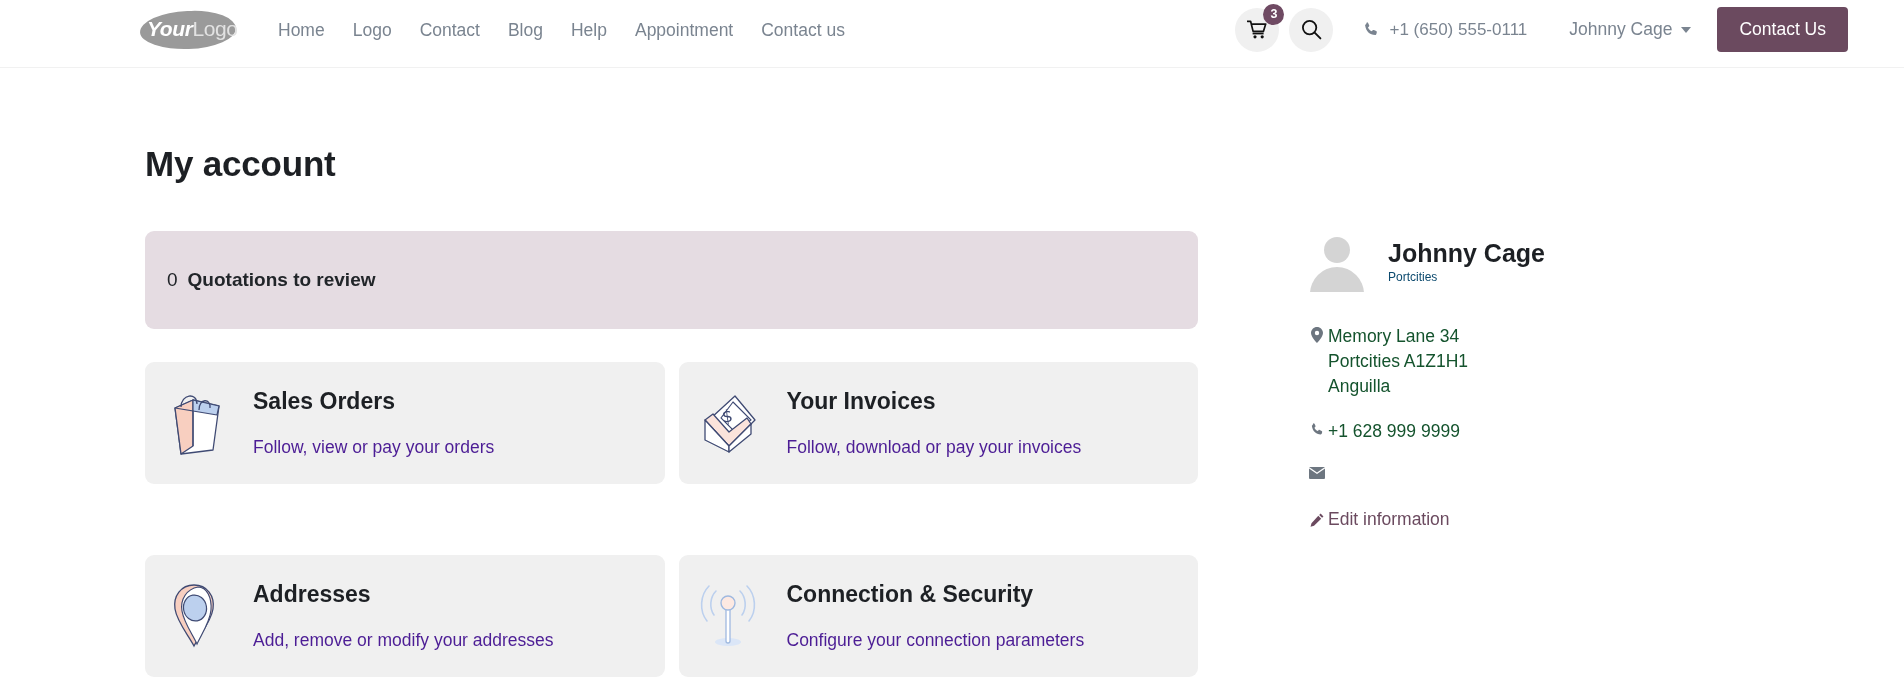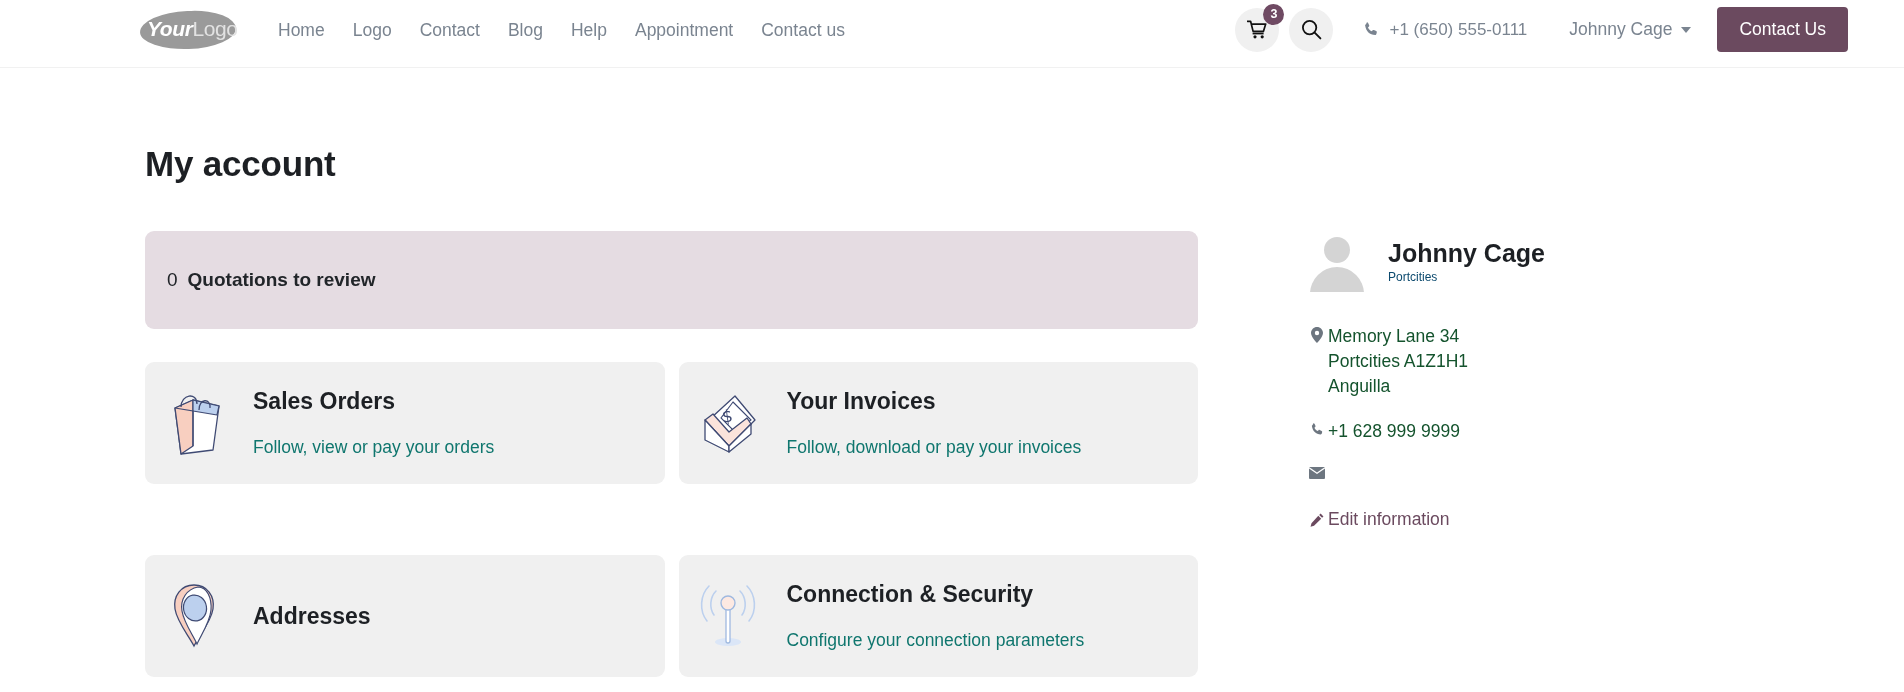--- a/index.html
+++ b/index.html
@@ -195,21 +195,21 @@
     justify-content: center;
   }
   .card-title {
     font-size: 23px;
     font-weight: 700;
     color: #1d2024;
     line-height: 1.25;
   }
   .card-sub {
     font-size: 17.5px;
-    color: #0f766e;
+    color: #4c1d95;
     margin-top: 20px;
     line-height: 1.3;
   }
 
   
   .profile-row {
     display: flex;
     align-items: center;
     gap: 20px;
   }
@@ -378,20 +378,21 @@
       <div class="card">
         <div class="card-icon">
           <svg width="60" height="72" viewBox="0 0 60 72">
             <path d="M30 5 C17 5 9 16 11 29 C13 42 25 56 30 66 C35 56 47 42 49 29 C51 16 43 5 30 5 Z" fill="#f8cfc0" stroke="#3f4a73" stroke-width="1.3"></path>
             <path d="M34 7 C23 9 16 19 18 31 C20 43 29 55 33 64 C37 55 46 42 47 30 C48 18 43 7 34 7 Z" fill="#ffffff" stroke="#3f4a73" stroke-width="1.2"></path>
             <ellipse cx="31" cy="28" rx="11.5" ry="13" fill="#bcd0ee" stroke="#3f4a73" stroke-width="1.2" transform="rotate(-10 31 28)"></ellipse>
           </svg>
         </div>
         <div>
           <div class="card-title">Addresses</div>
+          <div class="card-sub">Add, remove or modify your addresses</div>
         </div>
       </div>
 
       <div class="card">
         <div class="card-icon">
           <svg width="66" height="72" viewBox="0 0 66 72">
             <ellipse cx="33" cy="62" rx="13" ry="4" fill="#dbe6f7"></ellipse>
             <rect x="31" y="26" width="4" height="37" rx="2" fill="#ffffff" stroke="#9fb9e0" stroke-width="1.3"></rect>
             <circle cx="33" cy="23" r="7" fill="#fde9e2" stroke="#9fb9e0" stroke-width="1.4"></circle>
             <path d="M21 11 C15 17 14 28 19 35" fill="none" stroke="#bcd0ee" stroke-width="1.6" stroke-linecap="round"></path>

